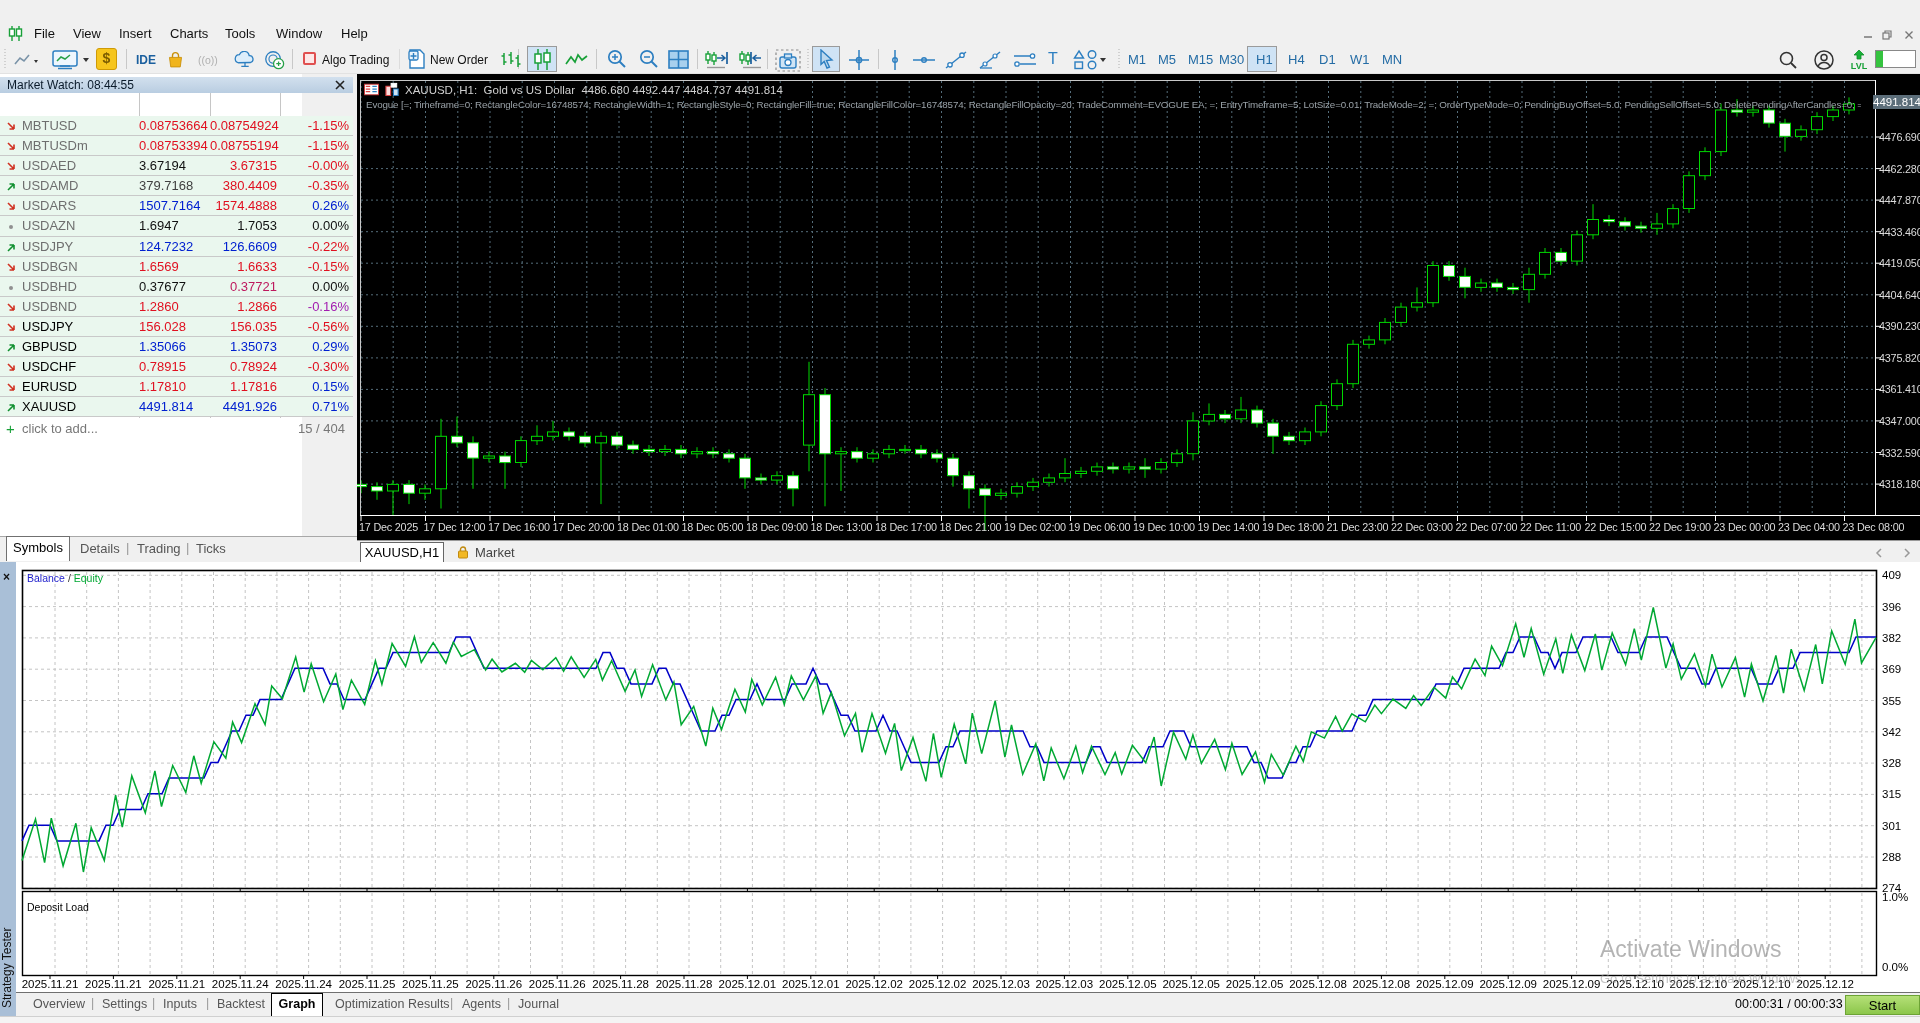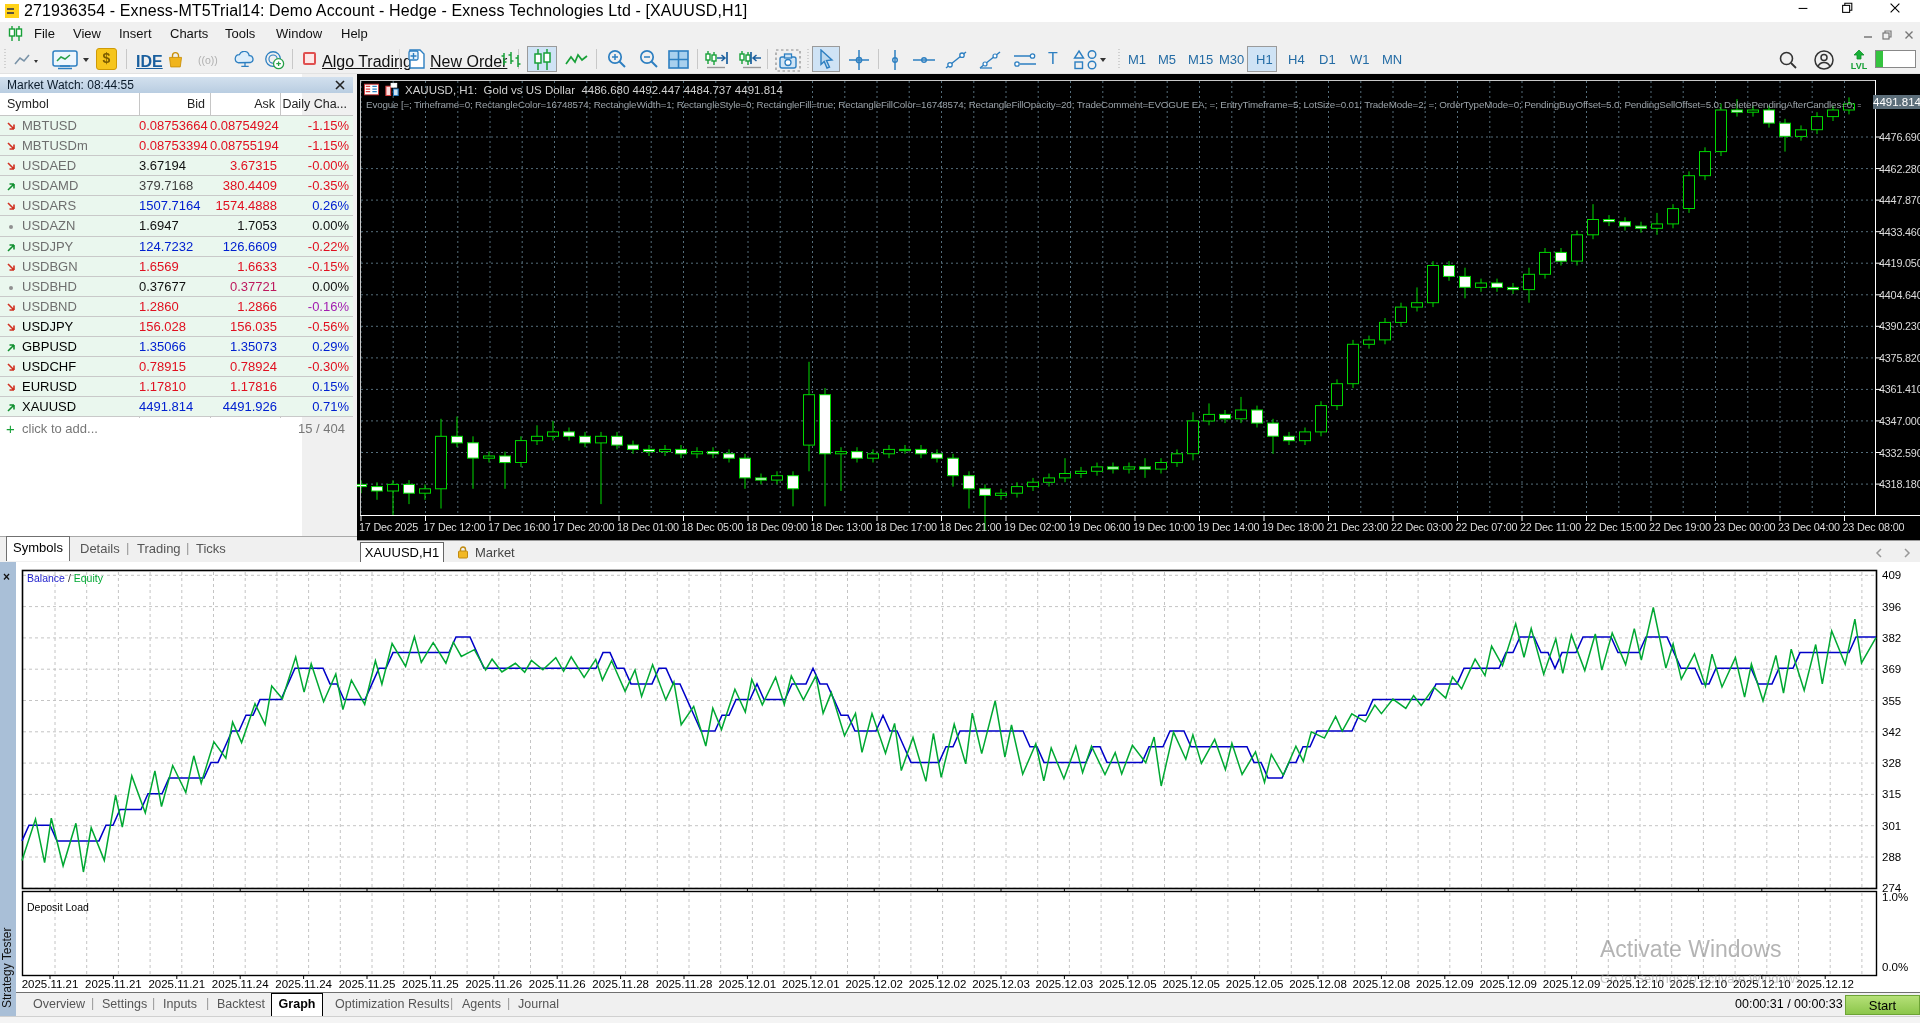--- a/index.html
+++ b/index.html
@@ -16,21 +16,21 @@
 #titlebar .ttext { position:absolute; left:24px; top:2px; font-size:16px; letter-spacing:0.12px; color:#000; }
 .wbtn { position:absolute; top:0; width:14px; height:16px; }
 
 
 #menubar { left:0; top:22px; width:1920px; height:23px; background:#f0f0f0; font-size:13px; color:#111; }
 #menubar span.mi { position:absolute; top:4px; }
 
 
 #toolbar { left:0; top:45px; width:1920px; height:29px; background:#f0f0f0; border-bottom:1px solid #e2e2e2; }
 .sep { position:absolute; top:4px; height:20px; width:1px; background:#c8c8c8; }
-.tbtxt { position:absolute; top:8px; font-size:16px; color:#111;text-decoration:underline; }
+.tbtxt { position:absolute; top:8px; font-size:12px; color:#111; }
 .tf { position:absolute; top:7px; font-size:13px; color:#246ca5; }
 .tfa { position:absolute; left:1247px; top:1px; width:30px; height:26px; background:#cfe3f5; border:1px solid #9a9a9a; }
 
 
 #mw { left:0; top:74px; width:302px; height:487px; background:#fff; }
 #mwhead { position:absolute; left:0; top:3px; width:353px; height:16px;
   background:linear-gradient(#d2e0ee,#b9cde1); font-size:12px; color:#0a1a2a; }
 #mwhead span { position:absolute; left:7px; top:1px; }
 #mwcols { white-space:nowrap; position:absolute; left:0; top:19px; width:353px; height:23px; font-size:12.5px; color:#222; border-bottom:1px solid #c6c6c6; }
 .mwtable { position:absolute; left:0; top:42px; width:353px; }
@@ -68,34 +68,20 @@
 .ttab-active { position:absolute; top:0px; width:52px; height:23px; background:#fff; border:1px solid #000; border-bottom:none; text-align:center; color:#000; font-weight:bold; padding-top:3px; }
 #statusbar { left:0; top:1016px; width:1920px; height:7px; background:#f4f4f4; border-top:1px solid #d0d0d0; }
 .startbtn { position:absolute; left:1845px; top:2px; width:75px; height:20px; background:linear-gradient(#b5e078,#8cc64b); border:1px solid #6da335; text-align:center; font-size:13px; padding-top:2px; color:#000; }
 .awm1 { position:absolute; left:1584px; top:374px; font-size:23px; color:rgba(130,130,130,0.6); }
 .awm2 { position:absolute; left:1584px; top:409px; font-size:13px; color:rgba(150,150,150,0.55); }
 </style>
 </head>
 <body>
 <div id="app">
 
-<div id="titlebar" class="abs">
-  <div class="ticon"></div>
-  <div class="ttext">271936354 - Exness-MT5Trial14: Demo Account - Hedge - Exness Technologies Ltd - [XAUUSD,H1]</div>
-  <svg class="wbtn" style="left:1796px" width="16" height="16" viewBox="0 0 16 16">
-        <path d="M3 8.5 H13" stroke="#000" stroke-width="1.2"></path>
-      </svg>
-  <svg class="wbtn" style="left:1840px" width="16" height="16" viewBox="0 0 16 16">
-        <rect x="3" y="5" width="8" height="8" fill="none" stroke="#000" stroke-width="1.2"></rect>
-        <path d="M5.5 5 V2.5 H13.5 V10.5 H11" fill="none" stroke="#000" stroke-width="1.2"></path>
-      </svg>
-  <svg class="wbtn" style="left:1888px" width="16" height="16" viewBox="0 0 16 16">
-        <path d="M3 3 L13 13 M13 3 L3 13" stroke="#000" stroke-width="1.3"></path>
-      </svg>
-</div>
 
 <div id="menubar" class="abs">
   <svg style="position:absolute;left:8px;top:4px" width="16" height="15" viewBox="0 0 16 15">
     <g stroke="#18a038" stroke-width="1.4" fill="none">
       <line x1="4" y1="0" x2="4" y2="15"></line>
           <rect x="1.5" y="3" width="5" height="7" fill="#fff"></rect>
       <line x1="11" y1="0" x2="11" y2="15"></line>
           <rect x="8.5" y="3" width="5" height="7" fill="#fff"></rect>
     </g>
   </svg>
@@ -327,26 +313,20 @@
     <div style="position:absolute;left:0;top:0;width:7px;height:16px;background:#35c33f;"></div>
   </div>
 </div>
 
 <div id="mw" class="abs">
   <div id="mwhead">
         <span>Market Watch: 08:44:55</span>
     <svg style="position:absolute;right:8px;top:3px" width="10" height="10" viewBox="0 0 10 10">
           <path d="M1 1 L9 9 M9 1 L1 9" stroke="#222" stroke-width="1.6"></path>
         </svg>
-  </div>
-  <div id="mwcols">
-    <span style="position:absolute;left:7px;top:4px;">Symbol</span>
-    <span style="position:absolute;left:139px;width:66px;top:4px;text-align:right;">Bid</span>
-    <span style="position:absolute;left:210px;width:65px;top:4px;text-align:right;">Ask</span>
-    <span style="position:absolute;left:280px;width:67px;top:4px;text-align:right;">Daily Cha...</span>
   </div>
   <div class="colsep" style="left:139px"></div>
   <div class="colsep" style="left:210px"></div>
   <div class="colsep" style="left:280px"></div>
   <div class="mwtable">
 <div class="mwrow">
           <span class="arr"><svg width="11" height="11" viewBox="0 0 11 11">
               <path d="M2 2 L8 8 M8 8 L8 3.5 M8 8 L3.5 8" stroke="#d03020" stroke-width="1.6" fill="none"></path>
             </svg></span>
           <span class="symg">MBTUSD</span>

